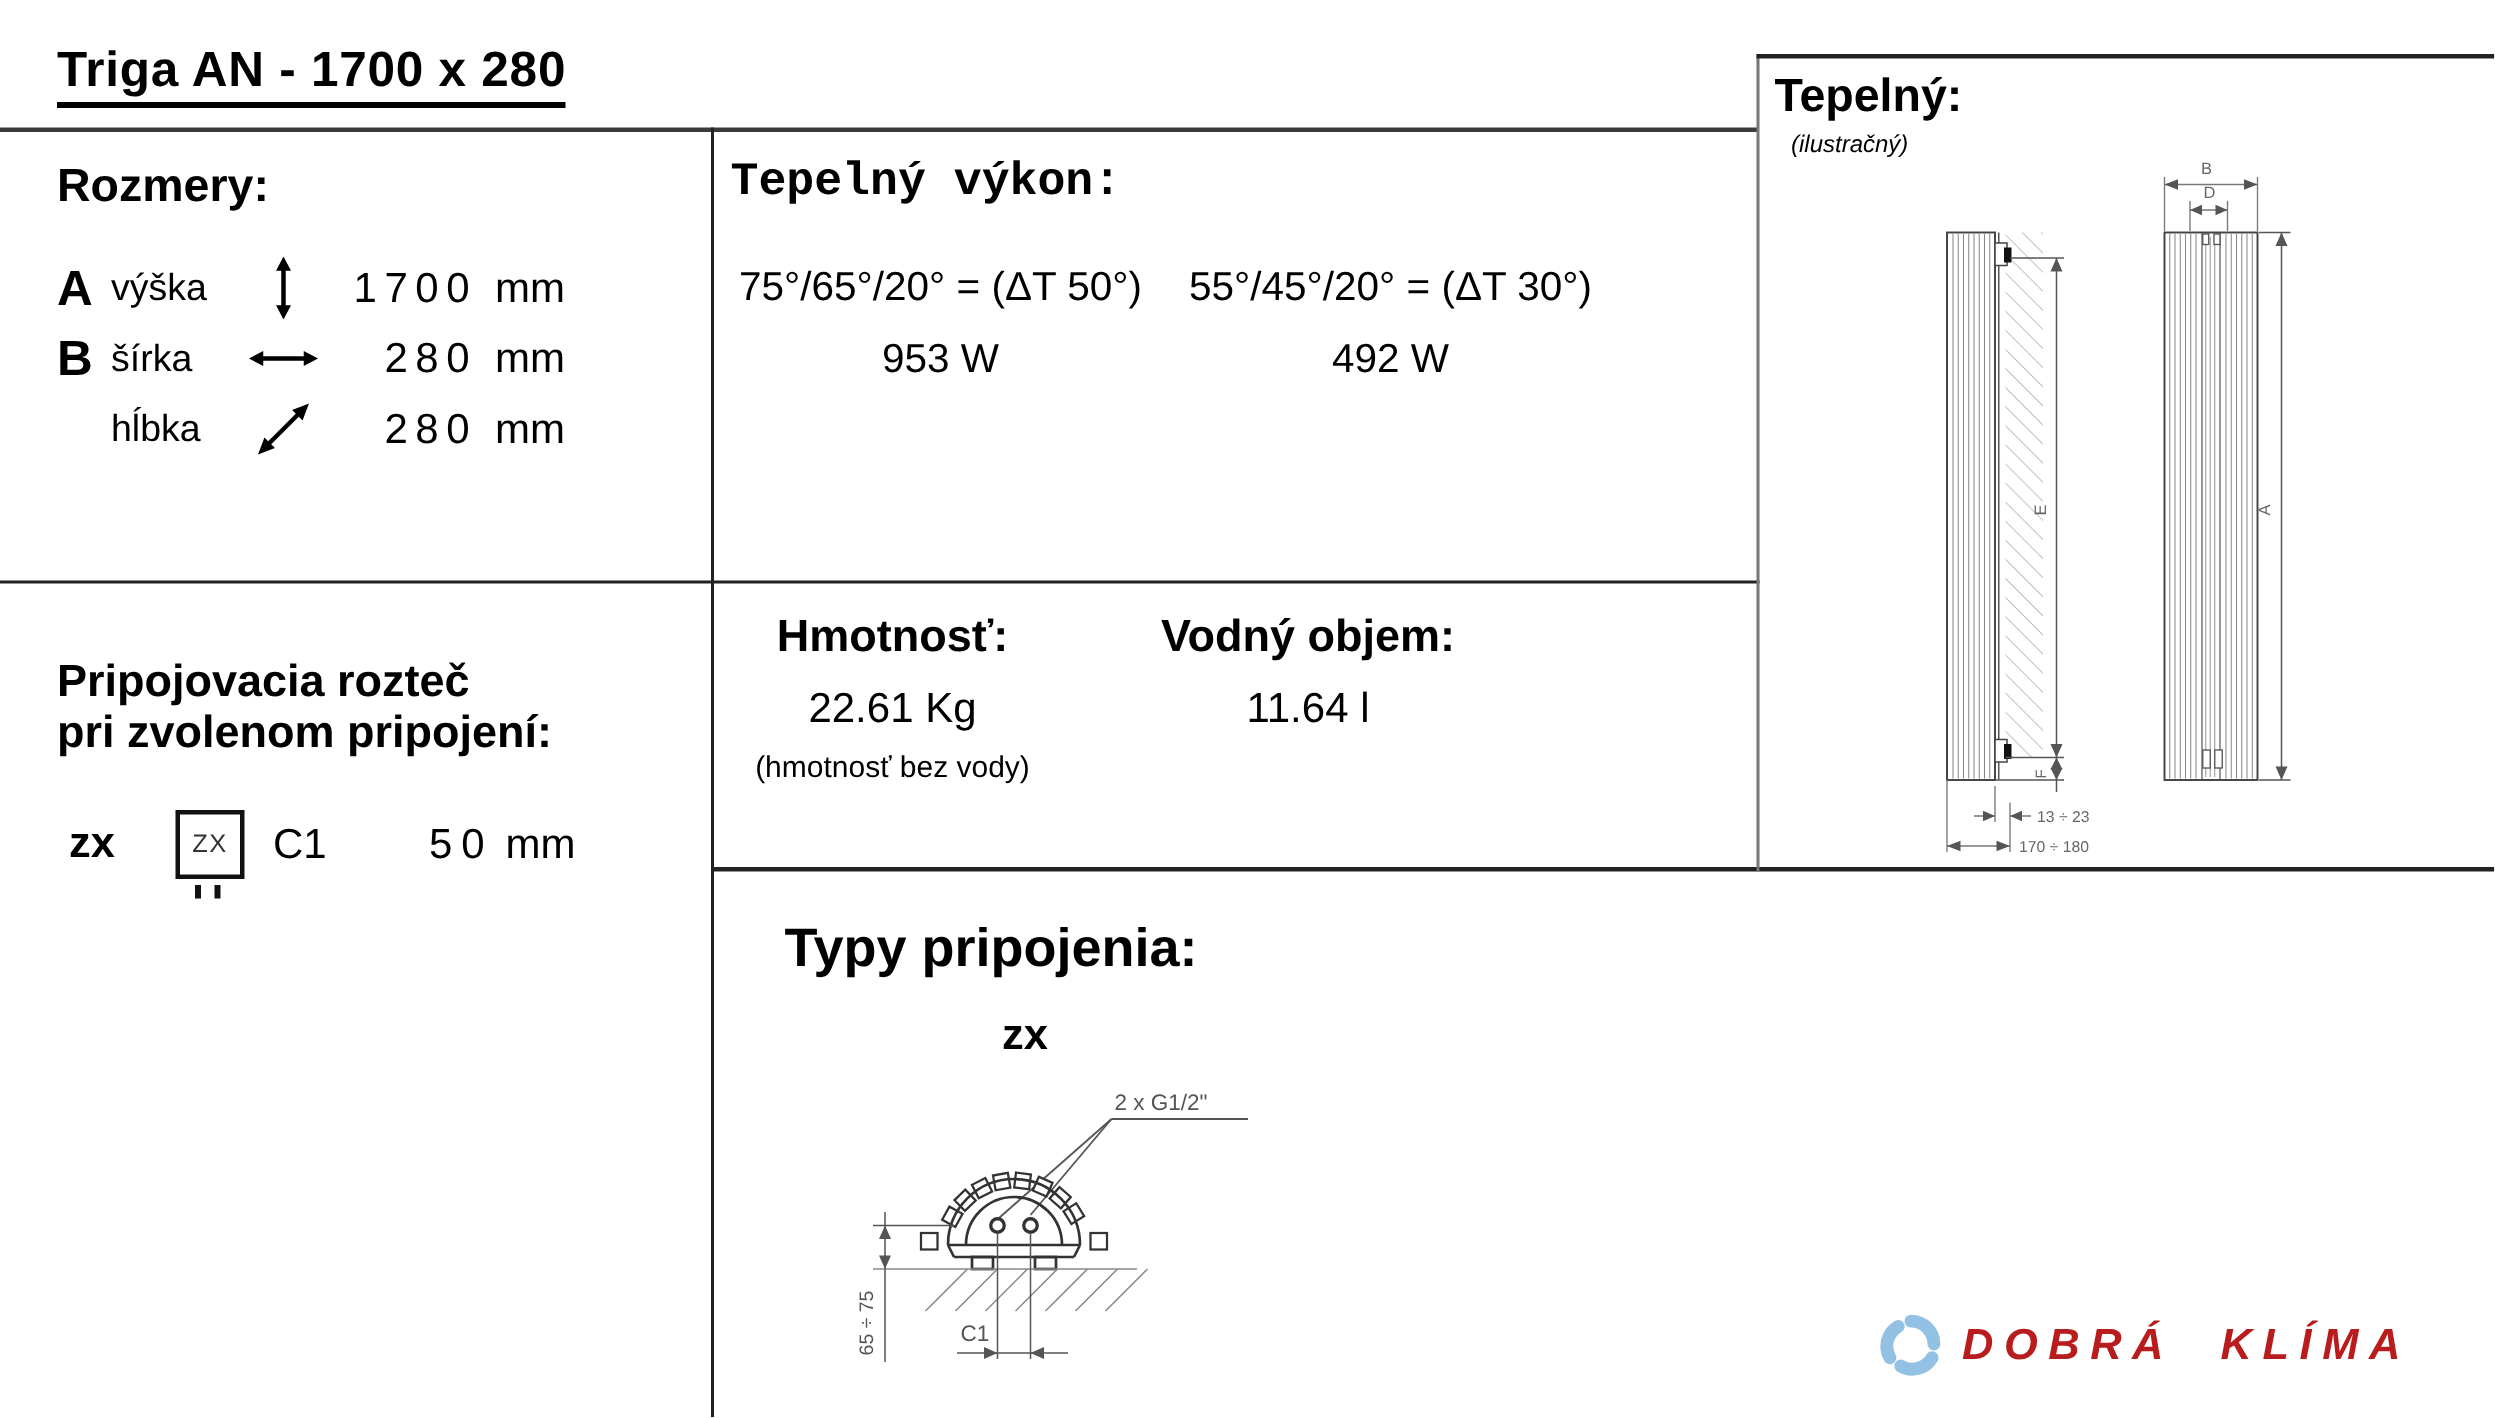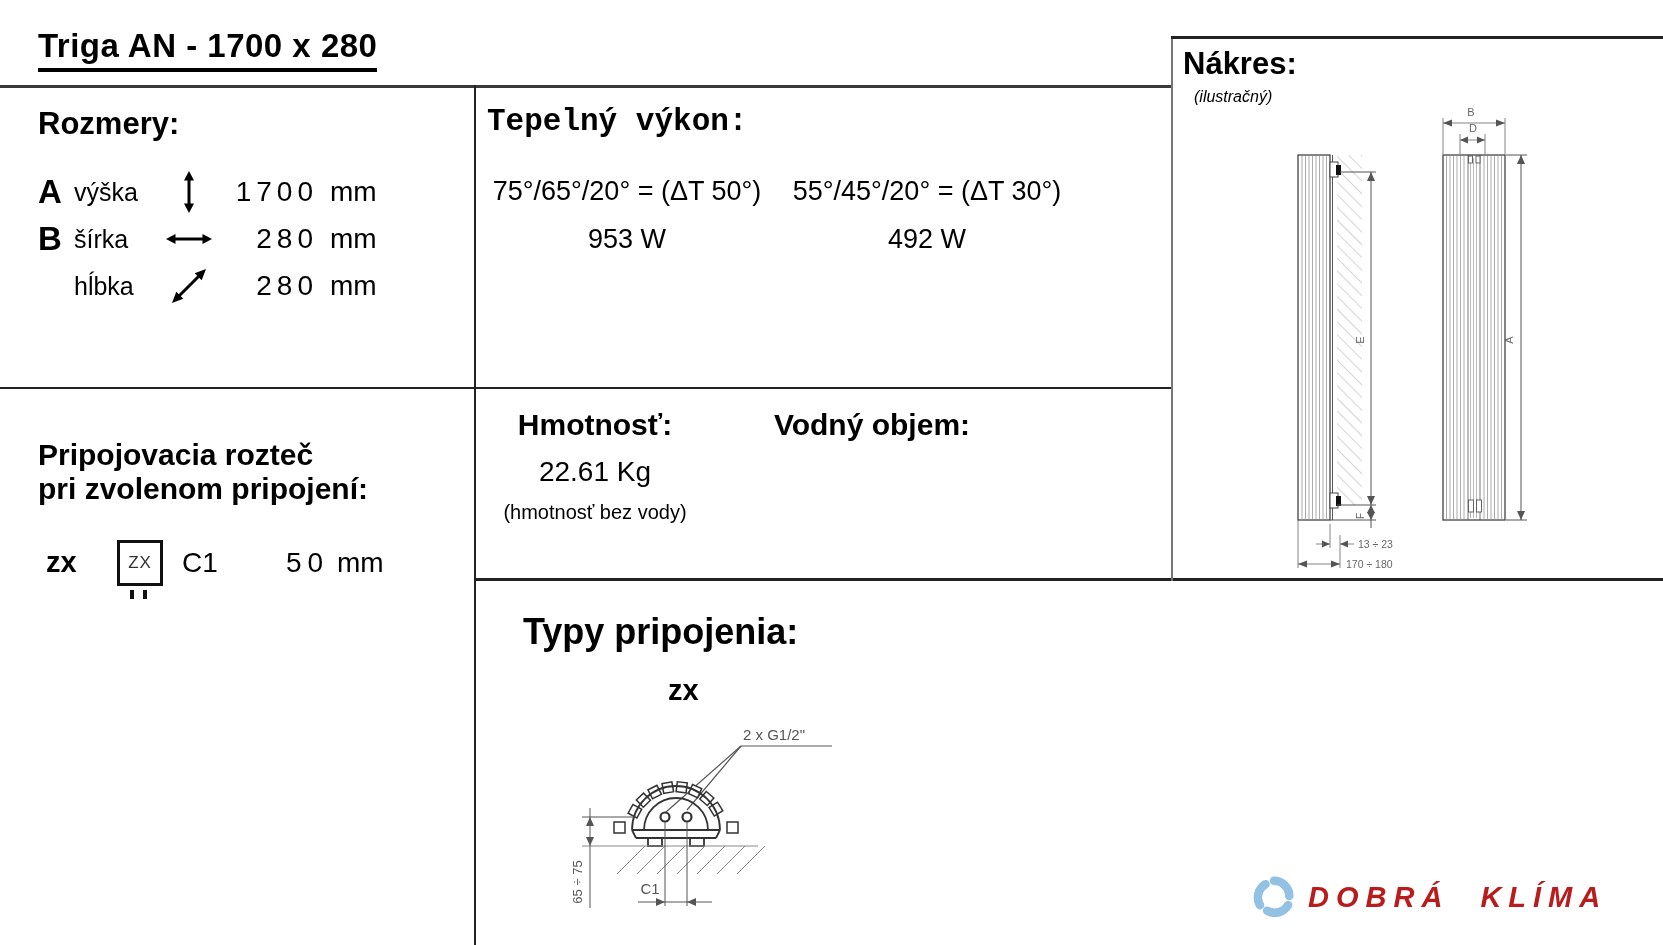--- a/index.html
+++ b/index.html
@@ -118,20 +118,21 @@
   <div class="c1-label" style="left:182px;top:547px;">C1</div>
   <div class="mm-val" style="left:286px;top:547px;">
     <span class="sp">50</span>
     <span>mm</span>
   </div>
 
   <div class="h30c" style="left:495px;top:408px;width:200px;">Hmotnosť:</div>
   <div class="val28" style="left:495px;top:456px;width:200px;">22.61 Kg</div>
   <div class="note" style="left:485px;top:501px;width:220px;">(hmotnosť bez vody)</div>
   <div class="h30c" style="left:763px;top:408px;width:218px;">Vodný objem:</div>
+  <div class="val28" style="left:763px;top:456px;width:218px;">11.64 l</div>
 
   <div class="h1" style="left:523px;top:611px;font-size:36px;">Typy pripojenia:</div>
   <div class="zx-label" style="left:668px;top:674px;">zx</div>
 
   <svg class="abs" style="left:520px;top:692px;" width="340" height="225" viewBox="0 0 340 225">
     <g stroke="#555" stroke-width="1.2" fill="none">
 
       <line x1="221" y1="54" x2="312" y2="54"></line>
       <line x1="221" y1="54" x2="146" y2="120"></line>
       <line x1="221" y1="54" x2="167" y2="118"></line>
@@ -202,21 +203,21 @@
     <g stroke="#555" stroke-width="1">
       <line x1="145" y1="130" x2="145" y2="214"></line>
       <line x1="167" y1="130" x2="167" y2="214"></line>
       <line x1="118" y1="210" x2="192" y2="210"></line>
     </g>
     <polygon points="145,210 136,206 136,214" fill="#555"></polygon>
     <polygon points="167,210 176,206 176,214" fill="#555"></polygon>
     <text x="130" y="202" font-size="15" fill="#555" text-anchor="middle">C1</text>
   </svg>
 
-  <div class="h1" style="left:1183px;top:46px;">Nákres:</div>
+  <div class="h1" style="left:1183px;top:46px;">Tepelný:</div>
   <div class="ilu" style="left:1194px;top:88px;">(ilustračný)</div>
 
   <svg class="abs" style="left:1280px;top:100px;" width="260" height="475" viewBox="0 0 260 475">
     <defs>
       <pattern id="wallhatch" width="9" height="9" patternUnits="userSpaceOnUse" patternTransform="rotate(-45)">
         <line x1="0" y1="0" x2="0" y2="9" stroke="#aaa" stroke-width="1"></line>
       </pattern>
     </defs>
 
     <rect x="57" y="55" width="25" height="350" fill="url(#wallhatch)"></rect>

